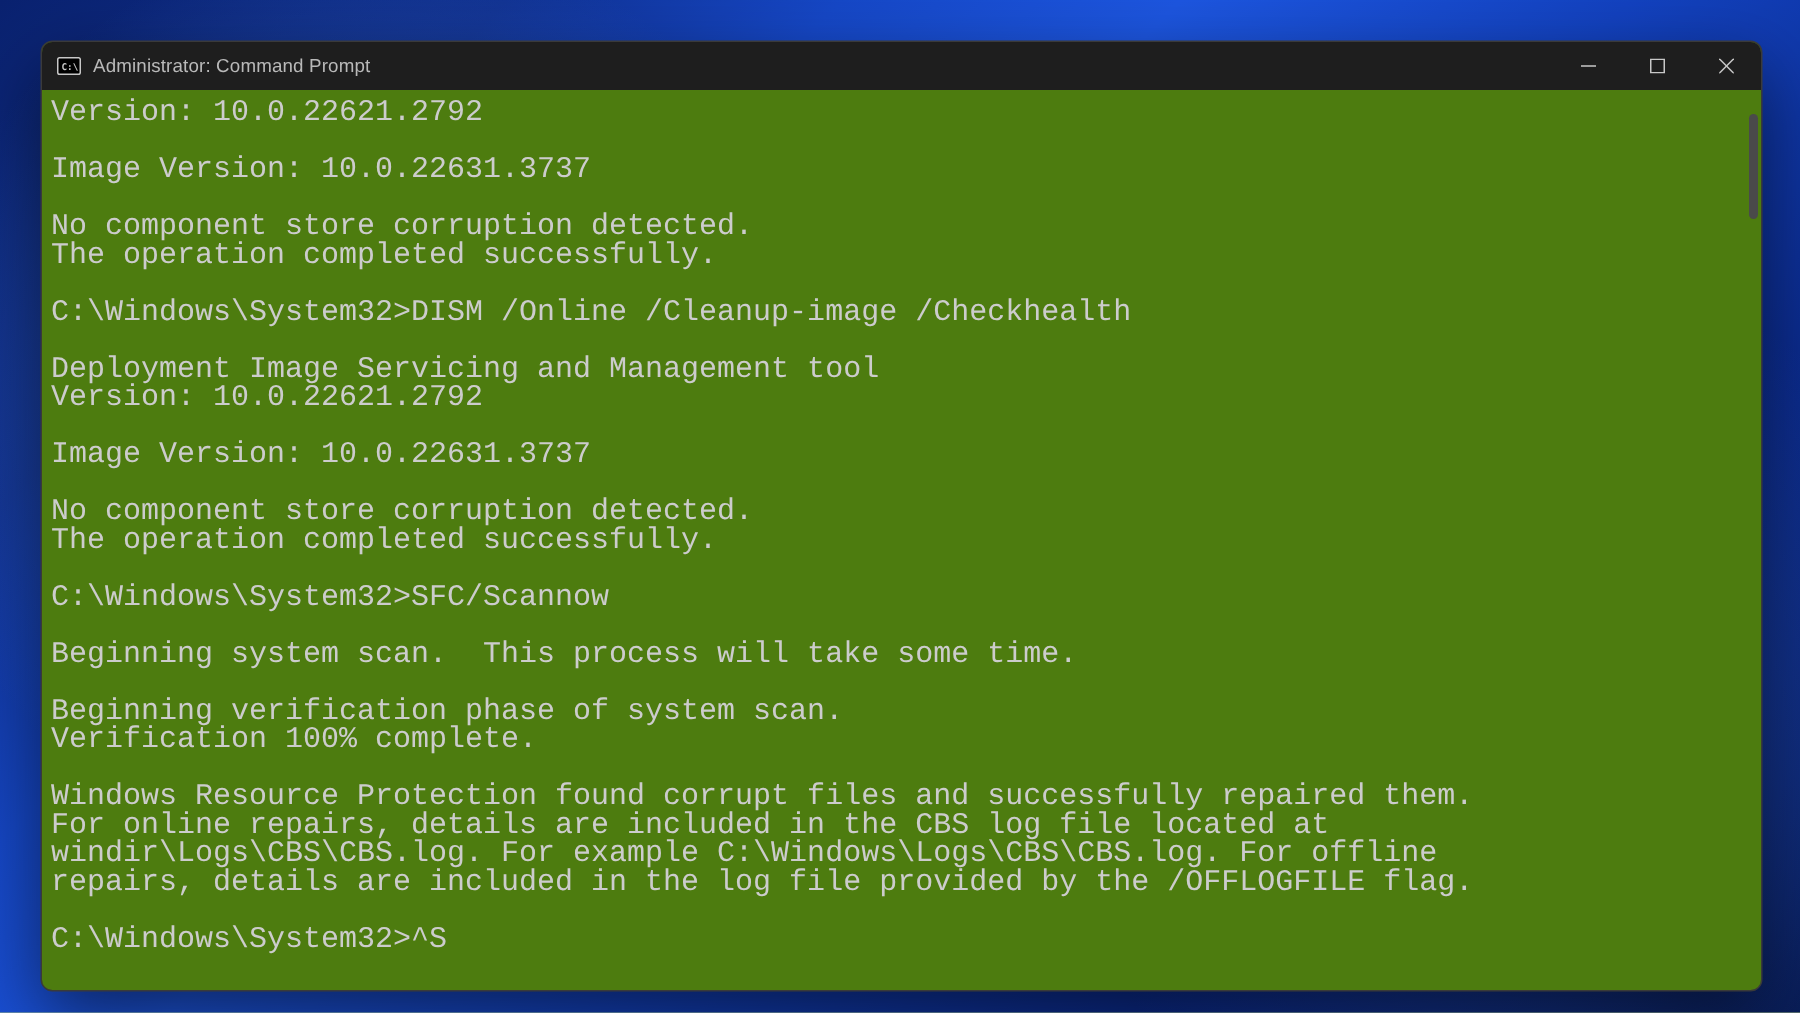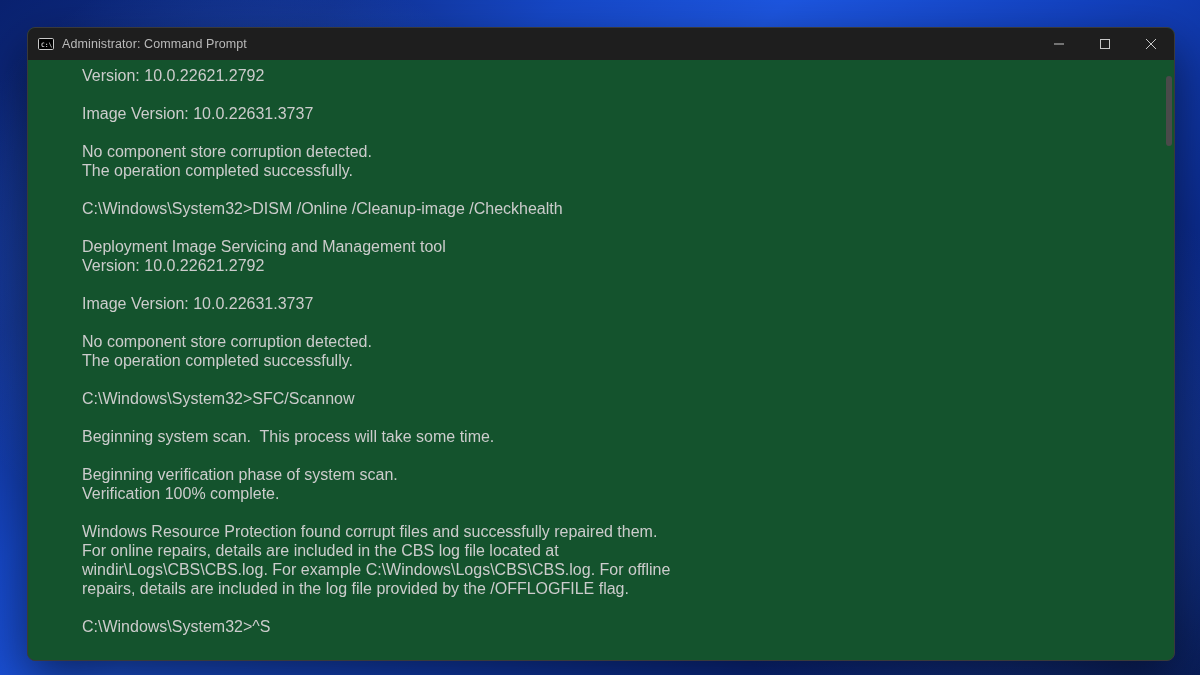--- a/index.html
+++ b/index.html
@@ -34,21 +34,21 @@
         rgba(60,120,255,0.40), rgba(20,50,160,0) 70%);
     transform: rotate(-12deg);
   }
 
   .window {
     position: absolute;
     left: 27px;
     top: 27px;
     width: 1148px;
     height: 634px;
-    background: #14532d;
+    background: #4d7c0f;
     border: 1px solid #3a3a3a;
     border-radius: 8px;
     box-shadow: 0 20px 50px rgba(0,0,0,0.55);
     display: flex;
     flex-direction: column;
     overflow: hidden;
     z-index: 5;
   }
 
   .titlebar {
@@ -94,27 +94,26 @@
   .terminal-wrap {
     position: relative;
     flex: 1;
     overflow: hidden;
   }
 
   .terminal {
     position: absolute;
     top: 0; left: 0; right: 10px; bottom: 0;
     padding: 6px 6px 6px 6px;
-    font-family: Liberation Sans, sans-serif;
-    font-size: 16px;
+    font-family: Liberation Mono, monospace;
+    font-size: 20px;
     line-height: 19px;
     color: #cccccc;
     white-space: pre;
     overflow: hidden;
-    margin-left: 48px;
   }
 
   .scrollbar-track {
     position: absolute;
     top: 2px;
     right: 2px;
     bottom: 2px;
     width: 6px;
   }
   .scrollbar-thumb {

